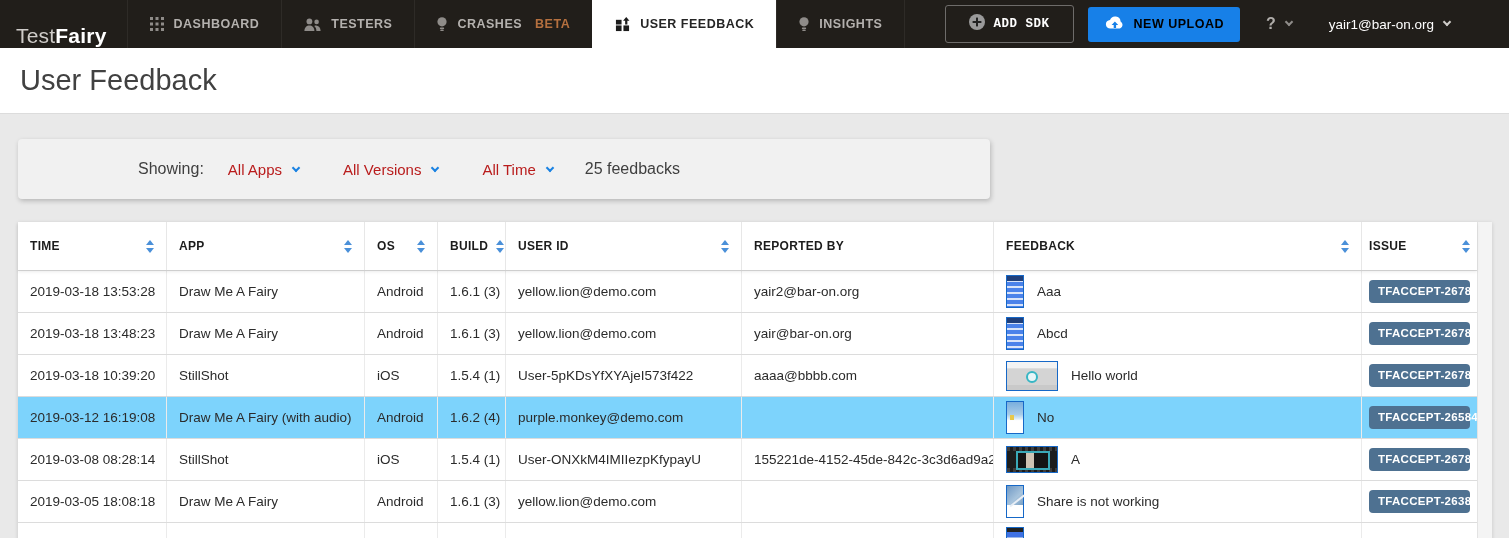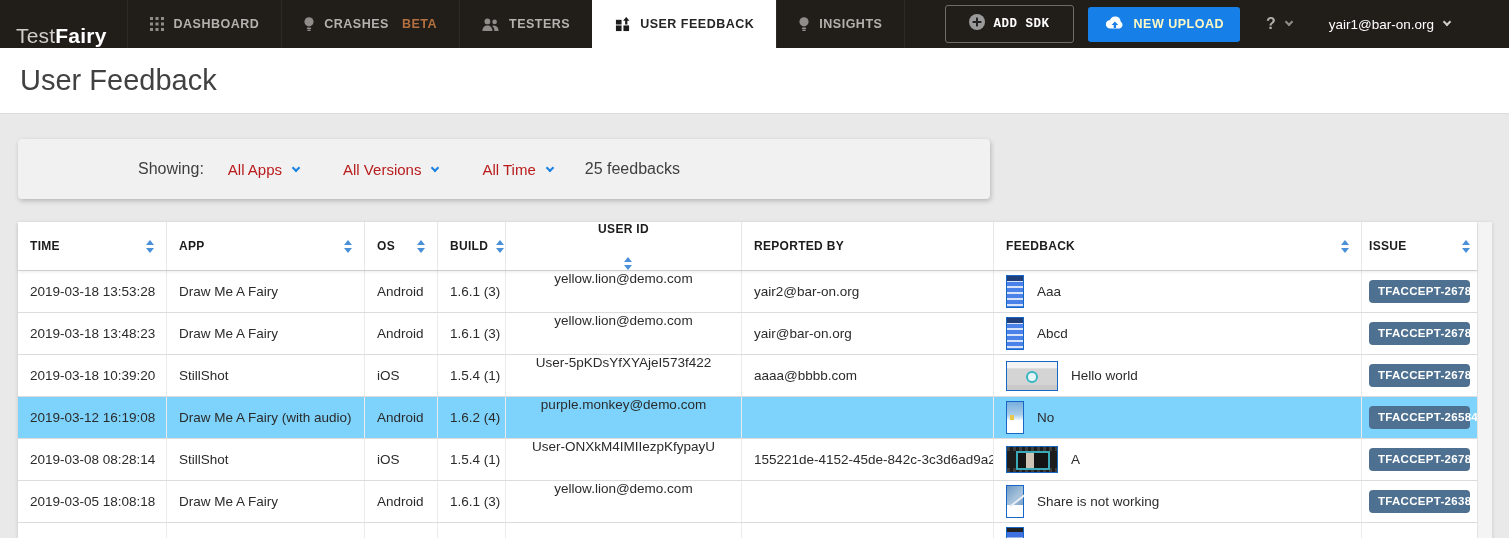--- a/index.html
+++ b/index.html
@@ -18,21 +18,21 @@
   .nav-item.active { background:#ffffff; color:#252525; }
   .nav-item.active .nav-icon { color:#1c1c1c; }
   .nav-item:last-of-type { border-right:1px solid rgba(255,255,255,.06); }
   .nav-beta { color:#b5703f; margin-left:3px; }
   .nav-beta:empty { display:none; }
   .nav-right { margin-left:auto; display:flex; align-items:center; gap:0; }
   .btn-addsdk { display:flex; gap:9px; align-items:center; background:transparent;
     border:1px solid #6e6c6a; color:#fff; border-radius:3px; padding:8px 23px;
     font-size:12.5px; font-weight:700; letter-spacing:.5px; font-family:Liberation Mono, monospace; cursor:pointer; }
   .btn-upload { display:flex; gap:9px; align-items:center; background:#1780e8;
-    border:none; color:#fef9c3; border-radius:3px; padding:9px 16px; margin-left:14px;
+    border:none; color:#000000; border-radius:3px; padding:9px 16px; margin-left:14px;
     font-size:12.5px; font-weight:700; letter-spacing:.5px; font-family:inherit; cursor:pointer; }
   .help { color:#b0adaa; font-weight:700; font-size:16px; display:flex; gap:10px;
     align-items:center; padding:0 20px 0 26px; cursor:pointer; }
   .chev { width:6px; height:6px; border-right:2px solid #8f8c89;
     border-bottom:2px solid #8f8c89; transform:rotate(45deg); margin-top:-4px; display:inline-block; }
   .v-div { width:1px; background:rgba(255,255,255,.13); }
   .account { display:flex; gap:10px; align-items:center; color:#fff; font-size:13.5px;
     padding:0 16px; cursor:pointer; height:100%; }
   .account .chev { border-color:#cfccc9; }
 
@@ -64,21 +64,21 @@
   .sort { display:flex; flex-direction:column; gap:3px; margin-left:8px; }
   .s-up { width:0; height:0; border-left:4px solid transparent; border-right:4px solid transparent;
     border-bottom:5px solid #4a90d9; }
   .s-down { width:0; height:0; border-left:4px solid transparent; border-right:4px solid transparent;
     border-top:5px solid #4a90d9; }
   .tr { display:flex; height:42px; border-top:1px solid #dcdcdc; background:#fff; cursor:pointer; }
   .tr.hl { background:#7dd3fc; }
   .td { display:flex; align-items:center; padding:0 12px; font-size:13.5px; color:#2b2b2b;
     border-right:1px solid #ebebeb; overflow:hidden; white-space:nowrap; }
   .c-time { width:149px; } .c-app { width:198px; } .c-os { width:73px; }
-  .c-build { width:68px; } .c-user { width:236px;flex-direction:column; } .c-rep { width:252px; }
+  .c-build { width:68px; } .c-user { width:236px; } .c-rep { width:252px; }
   .c-fb { width:368px; gap:13px; } .c-issue { width:115px; border-right:none; padding:0 7px; }
   .badge { background:#4e7191; color:#fff; font-size:11.5px; font-weight:700;
     letter-spacing:.3px; padding:5px 9px; border-radius:4px; min-width:100px;
     text-align:center; line-height:13px; cursor:pointer; }
   .scroll-strip { width:15px; background:#f4f4f4; border-left:1px solid #e3e3e3; cursor:pointer; }
 
   
   .thumb { flex:none; border:1px solid #1668c7; position:relative; cursor:pointer; }
   .t-phone-form { width:18px; height:33px;
     background:linear-gradient(#203f7a 0 5px, rgba(0,0,0,0) 5px),
@@ -129,41 +129,41 @@
               <rect x="11" y="11" width="3" height="3"></rect>
             </g>
           </svg>
         </span>
     <span class="nav-label">DASHBOARD</span>
 
   </div>
 
   <div class="nav-item">
     <span class="nav-icon">
-          <svg width="10" height="15" viewBox="0 0 10 15" fill="currentColor">
-            <circle cx="5" cy="4.8" r="4.6"></circle>
-            <rect x="2.9" y="10.4" width="4.2" height="1.6" rx=".6"></rect>
-            <rect x="3.3" y="12.6" width="3.4" height="1.5" rx=".6"></rect>
-          </svg>
-        </span>
-    <span class="nav-label">CRASHES</span>
-    <span class="nav-beta">BETA</span>
-  </div>
-
-  <div class="nav-item">
-    <span class="nav-icon">
           <svg width="17" height="13" viewBox="0 0 17 13" fill="currentColor">
             <circle cx="5.4" cy="3.4" r="2.9"></circle>
             <path d="M.4 13c0-3.6 2.2-5.6 5-5.6s5 2 5 5.6z"></path>
             <circle cx="12.6" cy="3.9" r="2.3"></circle>
             <path d="M12 7.5c2.7.2 4.6 2.2 4.6 5.5h-4.2c0-2.2-.6-4-2.2-5.1.6-.3 1.2-.4 1.8-.4z"></path>
           </svg>
         </span>
     <span class="nav-label">TESTERS</span>
 
+  </div>
+
+  <div class="nav-item">
+    <span class="nav-icon">
+          <svg width="10" height="15" viewBox="0 0 10 15" fill="currentColor">
+            <circle cx="5" cy="4.8" r="4.6"></circle>
+            <rect x="2.9" y="10.4" width="4.2" height="1.6" rx=".6"></rect>
+            <rect x="3.3" y="12.6" width="3.4" height="1.5" rx=".6"></rect>
+          </svg>
+        </span>
+    <span class="nav-label">CRASHES</span>
+    <span class="nav-beta">BETA</span>
   </div>
 
   <div class="nav-item active">
     <span class="nav-icon">
           <svg width="15" height="15" viewBox="0 0 16 16" fill="currentColor">
             <rect x="1" y="3" width="6" height="5"></rect>
             <rect x="1" y="9" width="6" height="6"></rect>
             <rect x="9" y="9" width="6" height="6"></rect>
             <path d="M12 0l3.4 4h-2.2v4h-2.4V4H8.6z"></path>
           </svg>

